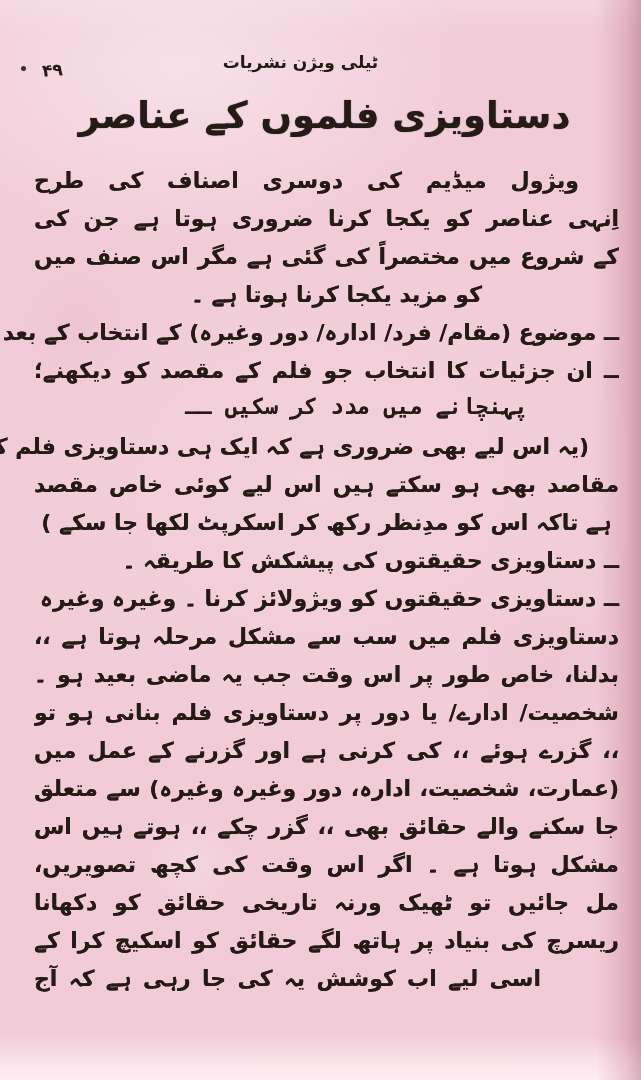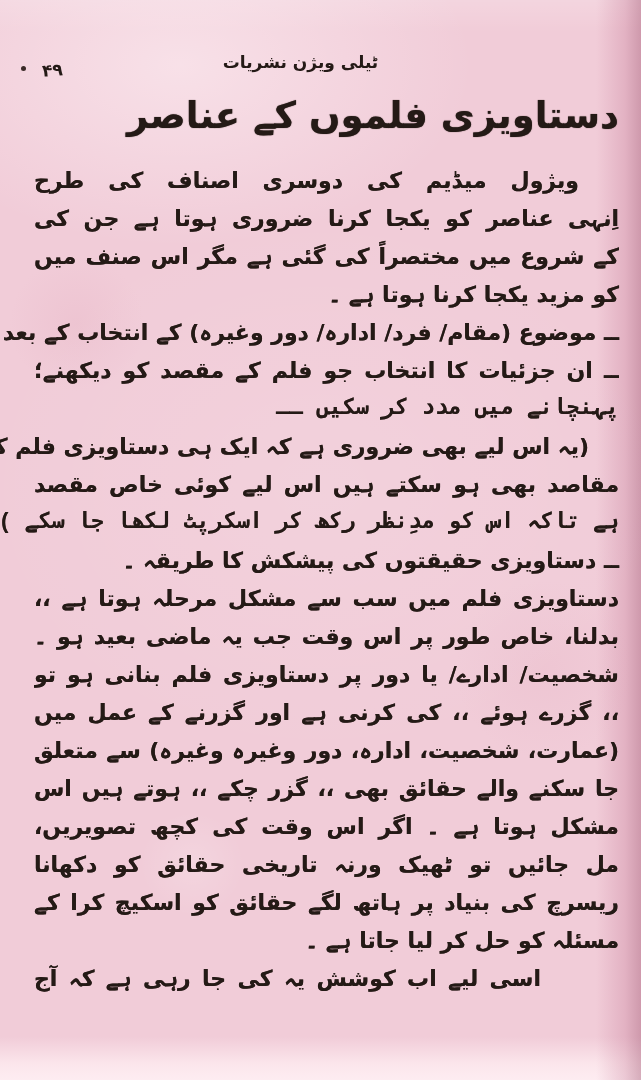--- a/index.html
+++ b/index.html
@@ -34,39 +34,39 @@
   }
   #running-head{
     position:absolute;top:52px;left:0;right:0;
     text-align:center;
     font-size:17px;font-weight:700;
     transform:translateX(-20px) ;
     letter-spacing:0px;
   }
   #doc-title{
     position:absolute;top:94px;right:22px;left:30px;
-    text-align:right;
+    text-align:center;
     font-size:37px;font-weight:700;
     text-shadow:0 0 1px rgba(30,15,10,0.8);
     white-space:nowrap;
   }
 
   #body-text{
     position:absolute;top:162px;right:22px;left:34px;
   }
   .tl{ 
     height:38px;line-height:38px;
     font-size:22px;font-weight:700;
     white-space:nowrap;
     text-shadow:0 0 0.5px rgba(30,15,10,0.75);
   }
   .tl.justify{white-space:normal;text-align:justify;text-align-last:justify;overflow:hidden;}
   .tl.start{text-align:right;}
-  .tl.flushleft{text-align:right;}
-  .tl.center{text-align:right;font-family:Liberation Mono, monospace;}
+  .tl.flushleft{text-align:center;}
+  .tl.center{text-align:center;}
   .ind-40{padding-right:40px;}
   .ind-30{padding-right:30px;}
   .ind-78{padding-right:78px;}
   .pl-20{padding-left:20px;}
   .pl-60{padding-left:60px;font-family:Liberation Mono, monospace;}
 </style>
 </head>
 <body>
 
 <div id="page">
@@ -84,26 +84,26 @@
     <div class="tl justify">اِنہی عناصر کو یکجا کرنا ضروری ہوتا ہے جن کی نشاندہی سبق ۱ـ اور اس سبق</div>
     <div class="tl justify">کے شروع میں مختصراً کی گئی ہے مگر اس صنف میں مندرجہ ذیل بنیادی عناصر</div>
     <div class="tl flushleft pl-20">کو مزید یکجا کرنا ہوتا ہے ۔</div>
     <div class="tl start">ــ موضوع (مقام/ فرد/ ادارہ/ دور وغیرہ) کے انتخاب کے بعد ریسرچ</div>
     <div class="tl justify">ــ ان جزئیات کا انتخاب جو فلم کے مقصد کو دیکھنے؛ سننے والوں تک</div>
     <div class="tl flushleft pl-60">پہنچانے میں مدد کر سکیں ــ</div>
     <div class="tl start ind-30">(یہ اس لیے بھی ضروری ہے کہ ایک ہی دستاویزی فلم کے کئی</div>
     <div class="tl justify">مقاصد بھی ہو سکتے ہیں اس لیے کوئی خاص مقصد طے کیا جانا ضروری</div>
     <div class="tl center">ہے تاکہ اس کو مدِنظر رکھ کر اسکرپٹ لکھا جا سکے )</div>
     <div class="tl start">ــ دستاویزی حقیقتوں کی پیشکش کا طریقہ ۔</div>
+    <div class="tl start">ــ دستاویزی حقیقتوں کو ویژولائز کرنا ۔ وغیرہ وغیرہ</div>
     <div class="tl justify">دستاویزی فلم میں سب سے مشکل مرحلہ ہوتا ہے ،، ماضی ،، کو ،، حال ،، میں</div>
     <div class="tl justify">بدلنا، خاص طور پر اس وقت جب یہ ماضی بعید ہو ۔ اگر کسی قدیم عمارت/</div>
     <div class="tl justify">شخصیت/ ادارے/ یا دور پر دستاویزی فلم بنانی ہو تو کیونکہ بات ساری</div>
     <div class="tl justify">،، گزرے ہوئے ،، کی کرنی ہے اور گزرنے کے عمل میں مجوزہ موضوع</div>
     <div class="tl justify">(عمارت، شخصیت، ادارہ، دور وغیرہ وغیرہ) سے متعلق دیکھے اور دکھائے</div>
     <div class="tl justify">جا سکنے والے حقائق بھی ،، گزر چکے ،، ہوتے ہیں اس لیے ان کو ویژولائز کرنا</div>
     <div class="tl justify">مشکل ہوتا ہے ۔ اگر اس وقت کی کچھ تصویریں، کتابیں، اسکلپچر، پینٹنگز وغیرہ</div>
     <div class="tl justify">مل جائیں تو ٹھیک ورنہ تاریخی حقائق کو دکھانا مشکل ہو جاتا ہے تاہم اس کے لیے</div>
     <div class="tl justify">ریسرچ کی بنیاد پر ہاتھ لگے حقائق کو اسکیچ کرا کے نقشے بنوا کر کسی حد تک اس</div>
-    <div class="tl flushleft">مسئلہ کو حل کر لیا جاتا ہے ۔</div>
     <div class="tl justify ind-78">اسی لیے اب کوشش یہ کی جا رہی ہے کہ آج کی وہ حقیقتیں جو کل کی</div>
   </div>
 
 </div>
 
 </body></html>

